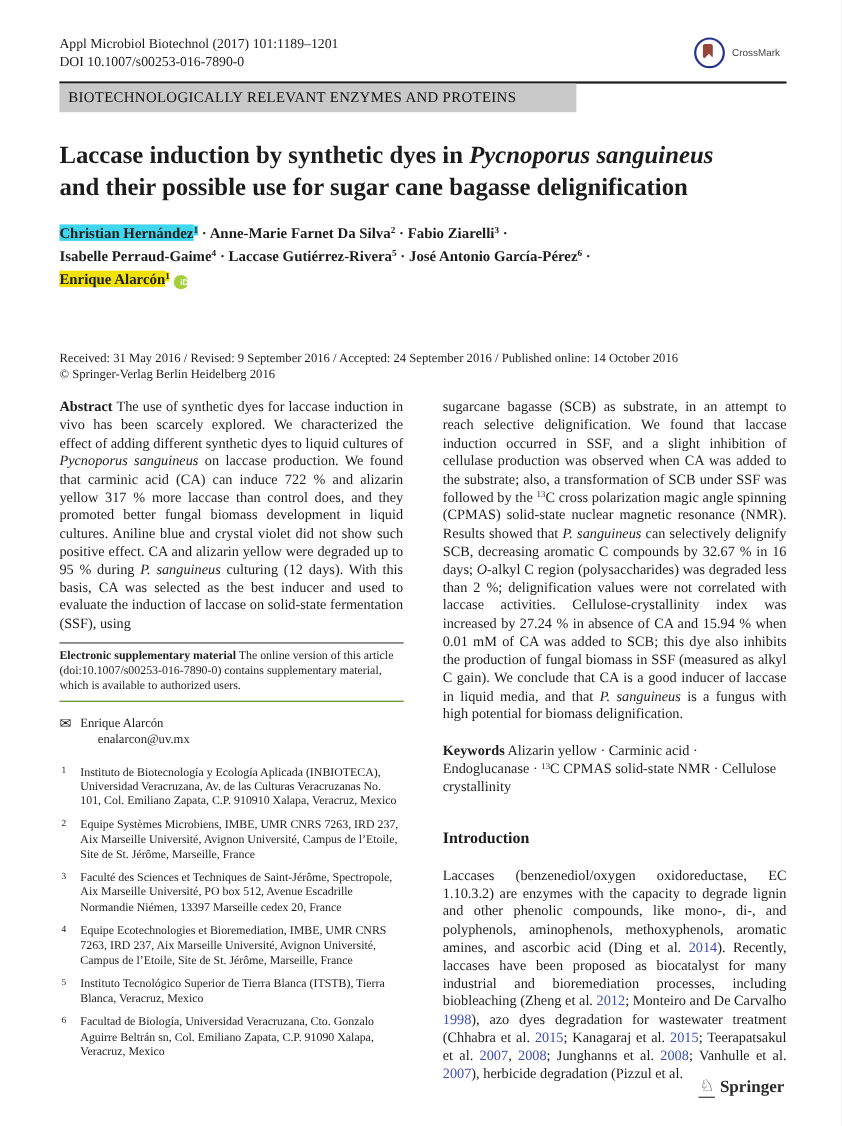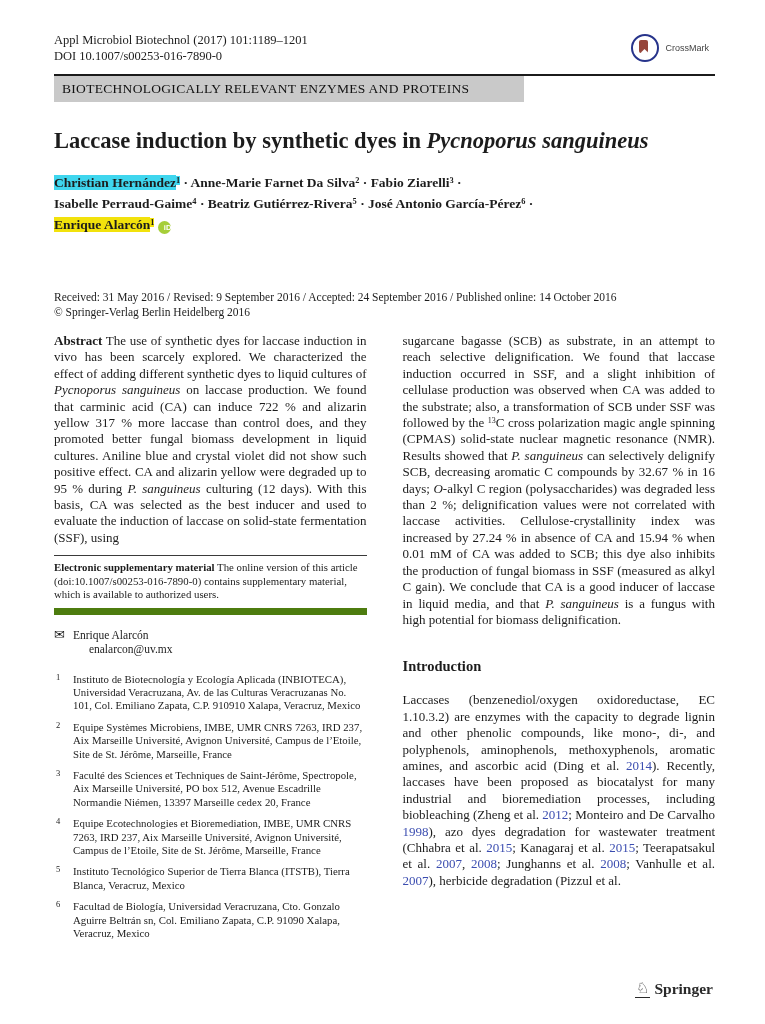--- a/index.html
+++ b/index.html
@@ -43,21 +43,21 @@
   .authors{margin-top:17px;font-size:13.5px;font-weight:bold;line-height:21px;}
   .author-line{white-space:nowrap;}
   .dates{margin-top:55px;font-size:11.5px;line-height:15px;}
   .copyright{font-size:11.5px;line-height:15px;}
   
   .columns{display:flex;gap:36px;margin-top:13px;}
   .col{width:321px;}
   .body-text{margin:0;font-size:13px;line-height:16.4px;text-align:justify;}
   
   .esm{
-    margin-top:9px;border-top:1px solid #3a3a3a;border-bottom:7px solid #4d7c0f;
+    margin-top:9px;border-top:1px solid #3a3a3a;border-bottom:1px solid #4d7c0f;
     padding:5px 0 6px 0;
   }
   .esm p{margin:0;font-size:10.8px;line-height:13.4px;text-align:left;}
   .correspondence{display:flex;gap:8px;margin-top:13px;font-size:11.5px;line-height:14.5px;}
   .env{font-size:13px;line-height:14px;}
   .email{cursor:pointer;margin-left:16px;}
   .affiliations{margin-top:16px;}
   .affil{
     position:relative;padding-left:19px;margin-bottom:8px;
     font-size:10.8px;line-height:13.4px;
@@ -111,25 +111,26 @@
       <span class="cm-label">CrossMark</span>
     </div>
   </header>
 
   <div class="banner-rule">
     <div class="banner">BIOTECHNOLOGICALLY RELEVANT ENZYMES AND PROTEINS</div>
   </div>
 
   <h1 class="title">
     <div><span>Laccase induction by synthetic dyes in </span><span class="seg-it">Pycnoporus sanguineus</span></div>
+    <div><span>and their possible use for sugar cane bagasse delignification</span></div>
   </h1>
 
   <div class="authors">
     <div class="author-line"><span class="seg-hlc">Christian Hernández</span><span class="seg-sup seg-hlc">1</span><span> · Anne-Marie Farnet Da Silva</span><span class="seg-sup">2</span><span> · Fabio Ziarelli</span><span class="seg-sup">3</span><span> ·</span></div>
-    <div class="author-line"><span>Isabelle Perraud-Gaime</span><span class="seg-sup">4</span><span> · Beatriz Gutiérrez-Rivera</span><span class="seg-sup">5</span><span> · José Antonio García-Pérez</span><span class="seg-sup">6</span><span> ·</span></div>
+    <div class="author-line"><span>Isabelle Perraud-Gaime</span><span class="seg-sup">4</span><span> · Laccase Gutiérrez-Rivera</span><span class="seg-sup">5</span><span> · José Antonio García-Pérez</span><span class="seg-sup">6</span><span> ·</span></div>
     <div class="author-line"><span class="seg-hly">Enrique Alarcón</span><span class="seg-sup seg-hly">1</span><span class="icon-orcid">iD</span></div>
   </div>
 
   <div class="dates">Received: 31 May 2016 / Revised: 9 September 2016 / Accepted: 24 September 2016 / Published online: 14 October 2016</div>
   <div class="copyright">© Springer-Verlag Berlin Heidelberg 2016</div>
 
   <div class="columns">
 
     <div class="col">
       <p class="body-text"><span class="seg-b">Abstract</span><span>  The use of synthetic dyes for laccase induction in vivo has been scarcely explored. We characterized the effect of adding different synthetic dyes to liquid cultures of </span><span class="seg-it">Pycnoporus sanguineus</span><span> on laccase production. We found that carminic acid (CA) can induce 722 % and alizarin yellow 317 % more laccase than control does, and they promoted better fungal biomass development in liquid cultures. Aniline blue and crystal violet did not show such positive effect. CA and alizarin yellow were degraded up to 95 % during </span><span class="seg-it">P. sanguineus</span><span> culturing (12 days). With this basis, CA was selected as the best inducer and used to evaluate the induction of laccase on solid-state fermentation (SSF), using</span></p>
@@ -169,20 +170,21 @@
         </div>
         <div class="affil">
           <span class="num">6</span>
           <span>Facultad de Biología, Universidad Veracruzana, Cto. Gonzalo Aguirre Beltrán sn, Col. Emiliano Zapata, C.P. 91090 Xalapa, Veracruz, Mexico</span>
         </div>
       </div>
     </div>
 
     <div class="col">
       <p class="body-text"><span>sugarcane bagasse (SCB) as substrate, in an attempt to reach selective delignification. We found that laccase induction occurred in SSF, and a slight inhibition of cellulase production was observed when CA was added to the substrate; also, a transformation of SCB under SSF was followed by the </span><span class="seg-sup">13</span><span>C cross polarization magic angle spinning (CPMAS) solid-state nuclear magnetic resonance (NMR). Results showed that </span><span class="seg-it">P. sanguineus</span><span> can selectively delignify SCB, decreasing aromatic C compounds by 32.67 % in 16 days; </span><span class="seg-it">O</span><span>-alkyl C region (polysaccharides) was degraded less than 2 %; delignification values were not correlated with laccase activities. Cellulose-crystallinity index was increased by 27.24 % in absence of CA and 15.94 % when 0.01 mM of CA was added to SCB; this dye also inhibits the production of fungal biomass in SSF (measured as alkyl C gain). We conclude that CA is a good inducer of laccase in liquid media, and that </span><span class="seg-it">P. sanguineus</span><span> is a fungus with high potential for biomass delignification.</span></p>
+      <p class="keywords"><span class="seg-b">Keywords</span><span>  Alizarin yellow · Carminic acid · Endoglucanase · </span><span class="seg-sup">13</span><span>C CPMAS solid-state NMR · Cellulose crystallinity</span></p>
       <h2 class="intro-heading">Introduction</h2>
       <p class="body-text intro-body"><span>Laccases (benzenediol/oxygen oxidoreductase, EC 1.10.3.2) are enzymes with the capacity to degrade lignin and other phenolic compounds, like mono-, di-, and polyphenols, aminophenols, methoxyphenols, aromatic amines, and ascorbic acid (Ding et al. </span><span class="seg-link">2014</span><span>). Recently, laccases have been proposed as biocatalyst for many industrial and bioremediation processes, including biobleaching (Zheng et al. </span><span class="seg-link">2012</span><span>; Monteiro and De Carvalho </span><span class="seg-link">1998</span><span>), azo dyes degradation for wastewater treatment (Chhabra et al. </span><span class="seg-link">2015</span><span>; Kanagaraj et al. </span><span class="seg-link">2015</span><span>; Teerapatsakul et al. </span><span class="seg-link">2007</span><span>, </span><span class="seg-link">2008</span><span>; Junghanns et al. </span><span class="seg-link">2008</span><span>; Vanhulle et al. </span><span class="seg-link">2007</span><span>), herbicide degradation (Pizzul et al.</span></p>
     </div>
 
   </div>
 
   <div class="springer">
     <span class="knight">♘</span>
     <span>Springer</span>
   </div>

